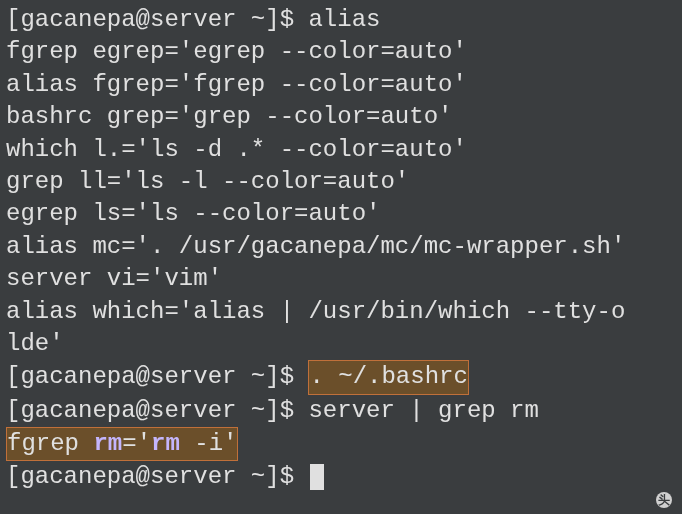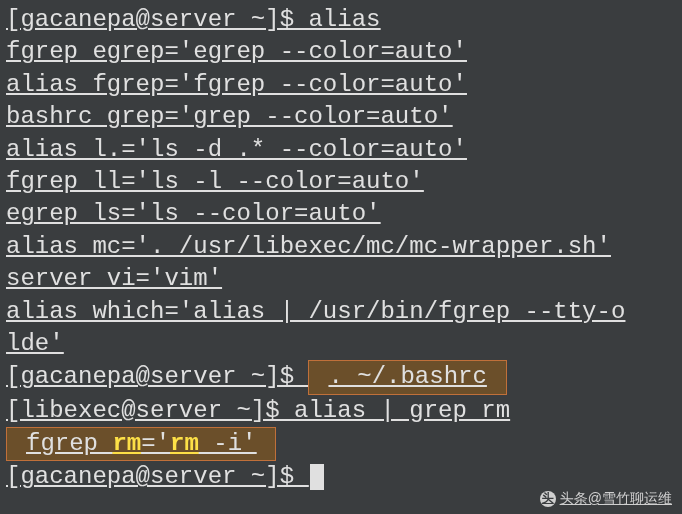--- a/index.html
+++ b/index.html
@@ -1,44 +1,43 @@
 <!DOCTYPE html>
 <html><head>
   <meta charset="utf-8">
   <style>
     * {
       margin: 0;
       padding: 0;
       box-sizing: border-box;
-      text-decoration: underline;
     }
     body {
       width: 682px;
       height: 514px;
       background: #3a3d3f;
       font-family: "Courier New", monospace;
       font-size: 24px;
       line-height: 1.35;
       color: #e0e0e0;
       overflow: hidden;
       padding: 4px 6px;
       position: relative;
     }
     .line {
       white-space: pre;
       display: block;
     }
     .hl {
       background: #6b4f2a;
       border: 1px solid #c0703a;
-      padding: 0 19px;
+      padding: 0 0;
       display: inline-block;
     }
     .red {
-      color: #fde047;
+      color: #c4b5fd;
       font-weight: bold;
     }
     .cursor {
       display: inline-block;
       width: 14px;
       height: 26px;
       background: #e0e0e0;
       vertical-align: text-bottom;
       margin-left: 2px;
     }
@@ -66,28 +65,27 @@
       font-weight: bold;
     }
   </style>
 </head>
 <body>
 
 <span class="line">[gacanepa@server ~]$ alias</span>
 <span class="line">fgrep egrep='egrep --color=auto'</span>
 <span class="line">alias fgrep='fgrep --color=auto'</span>
 <span class="line">bashrc grep='grep --color=auto'</span>
-<span class="line">alias l.='ls -d .* --color=auto'</span>
-<span class="line">fgrep ll='ls -l --color=auto'</span>
+<span class="line">which l.='ls -d .* --color=auto'</span>
+<span class="line">grep ll='ls -l --color=auto'</span>
 <span class="line">egrep ls='ls --color=auto'</span>
-<span class="line">alias mc='. /usr/libexec/mc/mc-wrapper.sh'</span>
+<span class="line">alias mc='. /usr/gacanepa/mc/mc-wrapper.sh'</span>
 <span class="line">server vi='vim'</span>
-<span class="line">alias which='alias | /usr/bin/fgrep --tty-o</span>
+<span class="line">alias which='alias | /usr/bin/which --tty-o</span>
 <span class="line">lde'</span>
 <span class="line"><span>[gacanepa@server ~]$ </span><span class="hl">. ~/.bashrc</span></span>
-<span class="line">[libexec@server ~]$ alias | grep rm</span>
+<span class="line">[gacanepa@server ~]$ server | grep rm</span>
 <span class="line"><span class="hl"><span>fgrep </span><span class="red">rm</span><span>='</span><span class="red">rm</span><span> -i'</span></span></span>
 <span class="line"><span>[gacanepa@server ~]$ </span><span class="cursor"></span></span>
 
 <div class="watermark">
   <span class="wm-icon">头</span>
-  <span>头条@雪竹聊运维</span>
 </div>
 
 </body></html>

